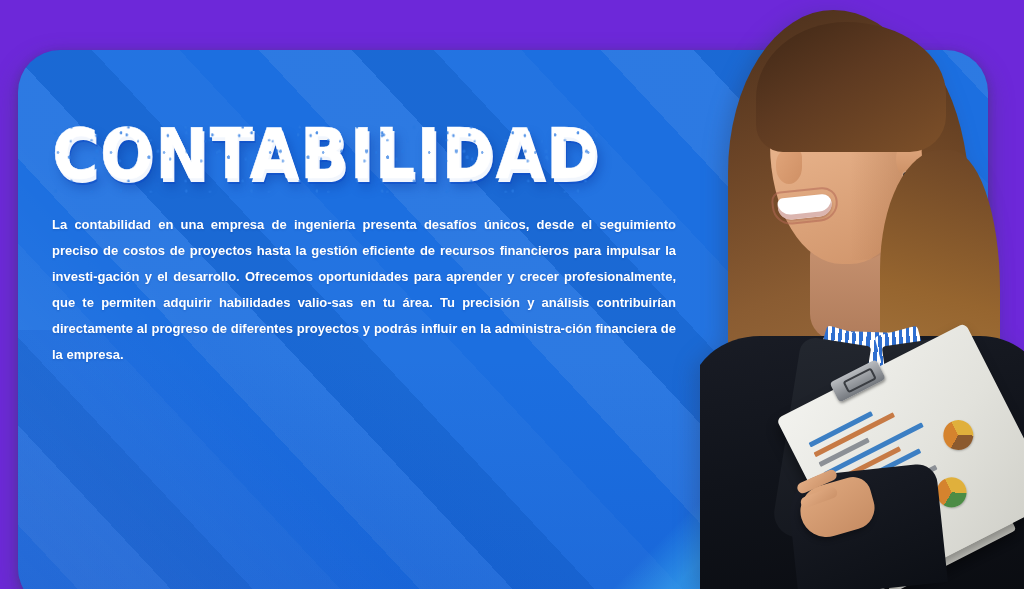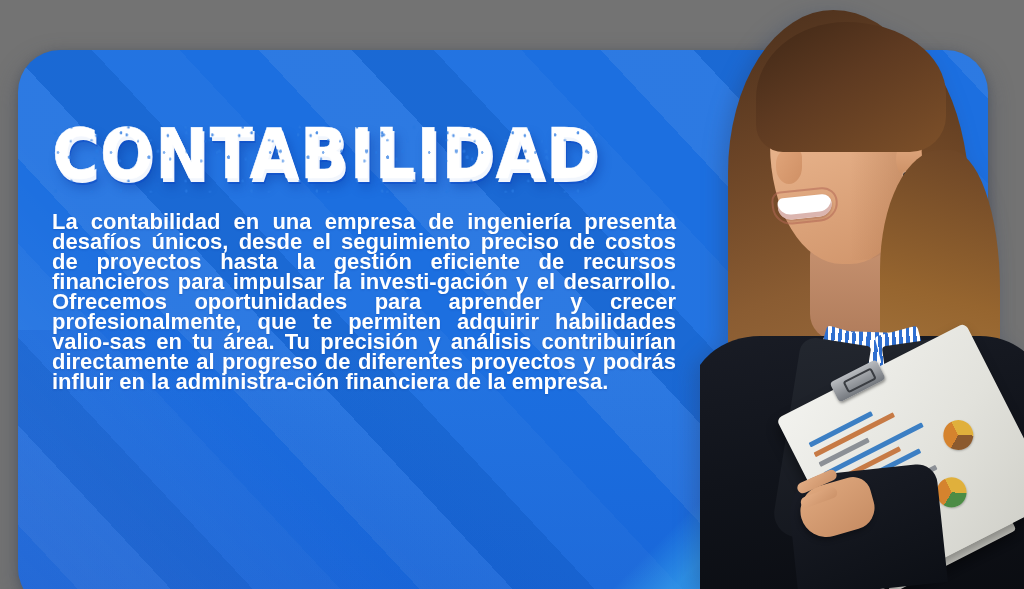--- a/index.html
+++ b/index.html
@@ -8,21 +8,21 @@
   html, body {
     width:1024px; height:589px;
     background:#ffffff;
     overflow:hidden;
     font-family:"Liberation Sans", sans-serif;
   }
 
   #stage {
     position:relative;
     width:1024px; height:589px;
-    background:#737373;
+    background:#6d28d9;
     padding-left:44px;
   }
 
   
   .card {
     position:absolute;
     left:18px; top:50px;
     width:970px; height:560px;
     border-radius:42px;
     overflow:hidden;
@@ -118,23 +118,23 @@
       radial-gradient(circle at 88% 70%, rgba(40,120,225,.60) 1.2px, transparent 1.6px);
     background-size: 64px 52px, 78px 60px, 56px 48px, 88px 58px, 70px 54px, 60px 50px,
                     84px 62px, 52px 44px, 66px 56px, 74px 50px, 58px 46px, 80px 58px;
     opacity:.95;
   }
 
   .body-copy {
     margin-top:30px;
     width:624px;
     font-family:"Liberation Sans", sans-serif;
-    font-size:22px;
+    font-size:13px;
     font-weight:700;
-    line-height:20px;
+    line-height:26px;
     color:#ffffff;
     text-align:justify;
     text-justify:inter-word;
     hyphens:manual;
     text-shadow:0 1px 2px rgba(10,55,150,.30);
   }
 
   
   .person {
     position:absolute;

